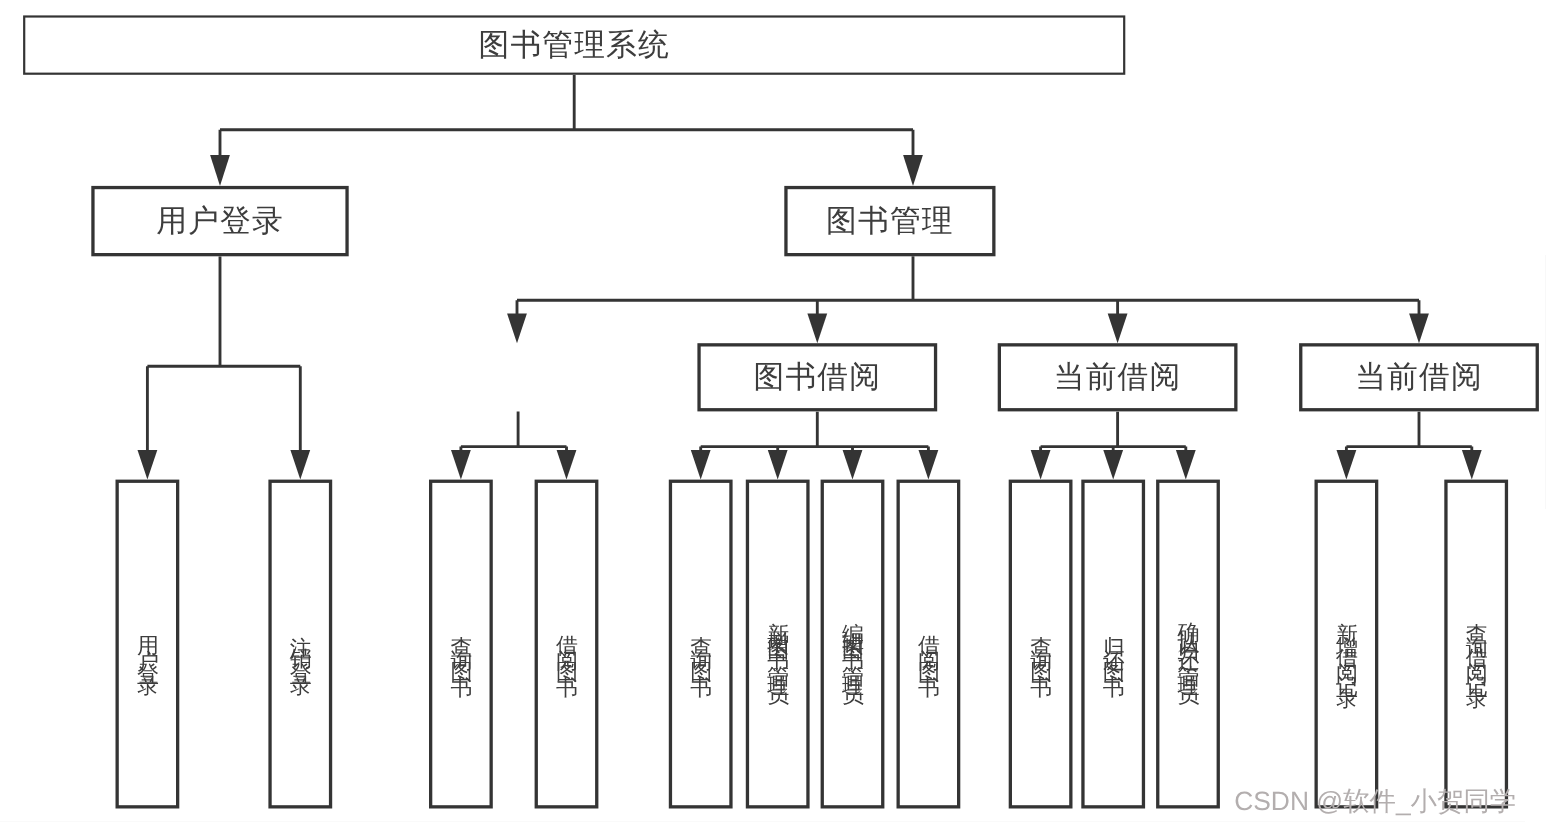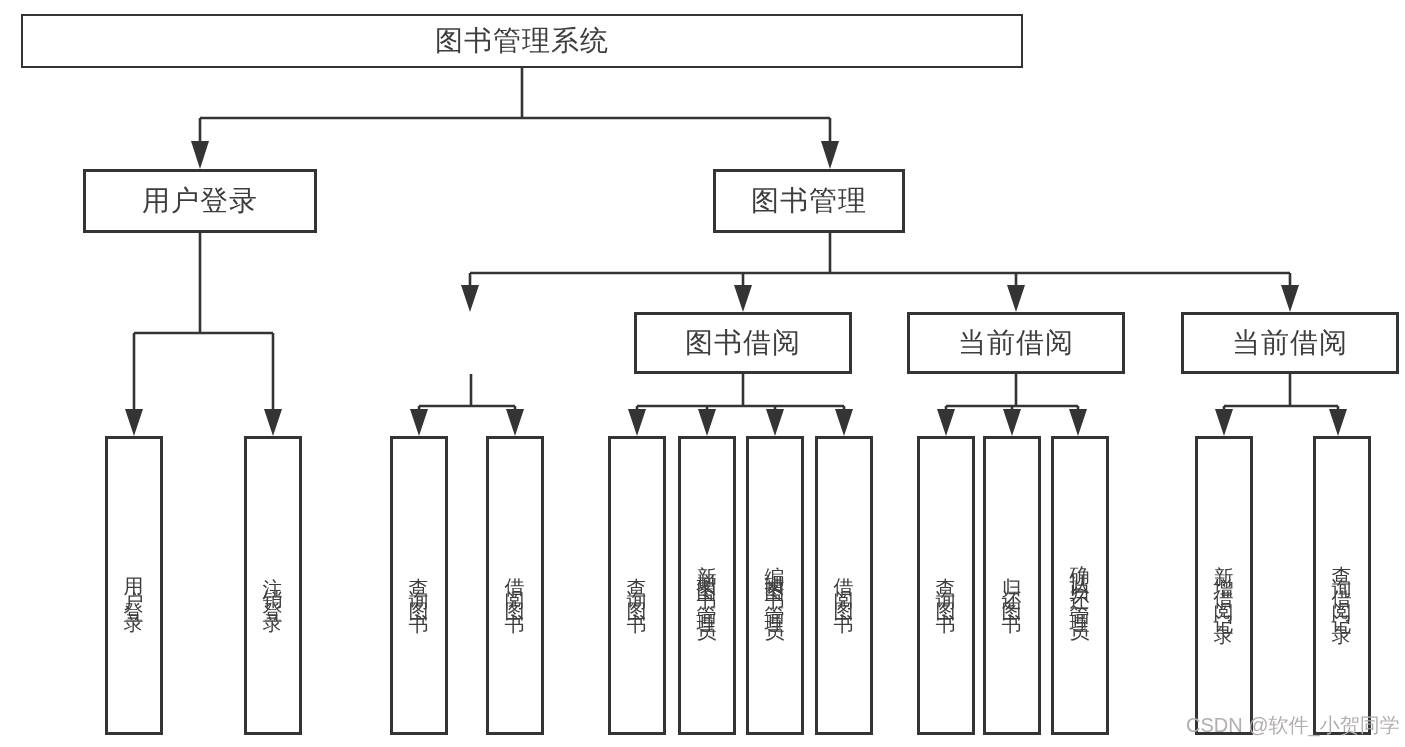--- a/index.html
+++ b/index.html
@@ -24,22 +24,22 @@
   .h-label{font-size:28px; letter-spacing:1px; white-space:nowrap;text-align:right;}
   .lvl2{top:169px; height:64px;}
   .lvl3{top:312px; width:218px; height:62px;}
   .leaf{top:436px; width:58px; height:299px;}
   .v-label{
     writing-mode:vertical-rl; text-orientation:mixed;
     font-size:20px; line-height:1; letter-spacing:12px; white-space:nowrap;
   }
   .v-label.tight{letter-spacing:8px;}
   .watermark{
-    position:absolute; left:1186px; top:712px; z-index:5;
-    font-size:20px; color:var(--watermark); white-space:nowrap;text-align:right;
+    position:absolute; left:1122px; top:712px; z-index:5;
+    font-size:24px; color:var(--watermark); white-space:nowrap;text-align:right;
   }
 </style>
 </head>
 <body>
 
 <div class="canvas">
 
   <svg class="connectors" width="1405" height="747" viewBox="0 0 1405 747">
     <g>
       <path d="M522,68 V118 M200,118 H830 M200,118 V163 M830,118 V163"></path>

